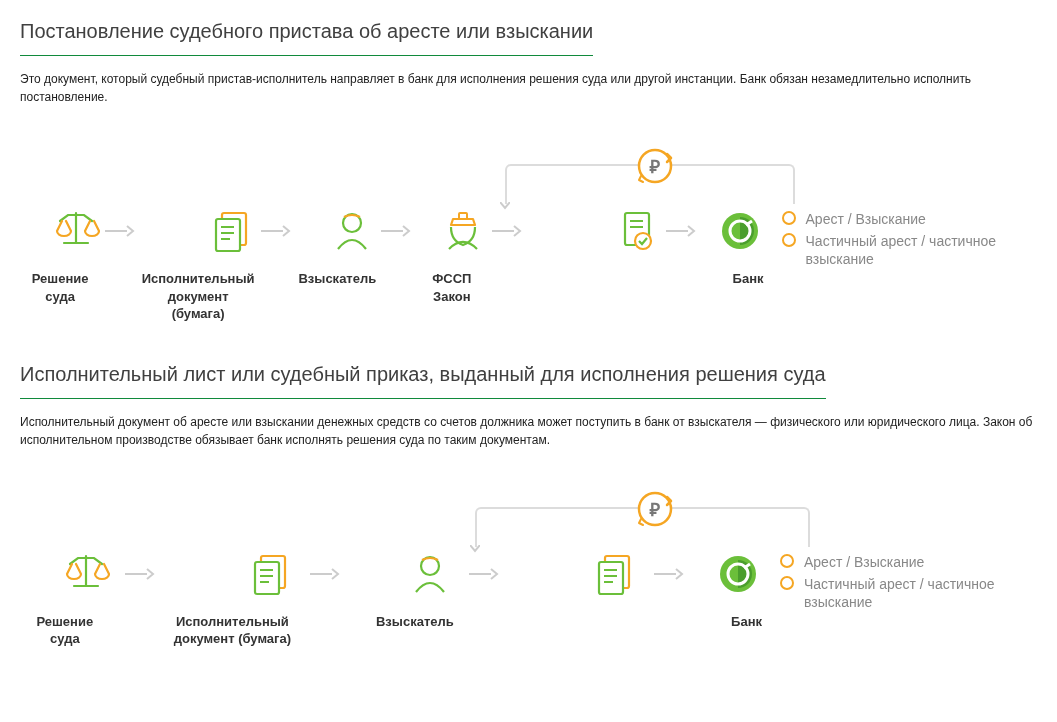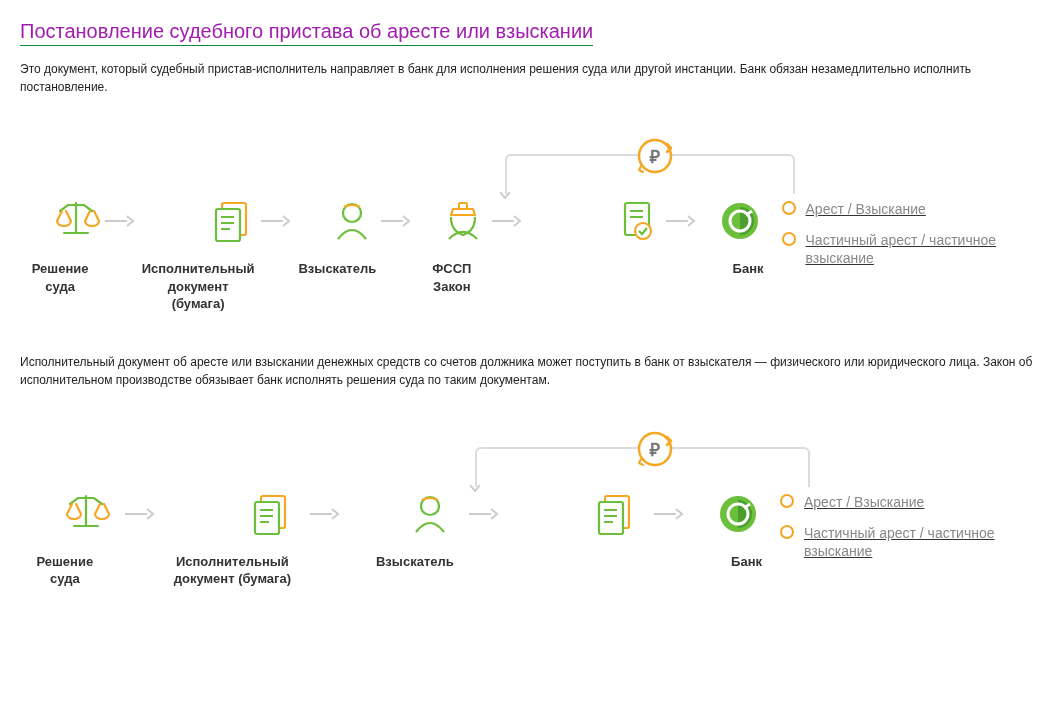--- a/index.html
+++ b/index.html
@@ -6,26 +6,26 @@
   body {
     margin: 0;
     padding: 20px;
     font-family: Arial, Helvetica, sans-serif;
     background: #fff;
     color: #333;
     width: 1057px;
   }
   .section { margin-bottom: 40px; }
   .title {
-    color: #a21caf;
+    color: #404040;
     font-size: 20px;
     font-weight: 400;
     border-bottom: 1px solid #108a3b;
     display: inline-block;
-    padding-bottom: 2px;
+    padding-bottom: 12px;
     margin-bottom: 14px;
   }
   .desc {
     font-size: 12px;
     line-height: 1.5;
     color: #222;
     margin-bottom: 40px;
     max-width: 1020px;
   }
   .flow-wrap { position: relative; padding-top: 58px; }
@@ -59,24 +59,23 @@
     height: 54px;
     display: flex;
     align-items: center;
     justify-content: center;
     flex-shrink: 0;
   }
   .arrow svg { width: 30px; height: 14px; }
   .outcomes {
     display: flex;
     flex-direction: column;
-    gap: 13px;
+    gap: 4px;
     padding-top: 6px;
     margin-left: 18px;
-    text-decoration: underline;
   }
   .outcome {
     display: flex;
     align-items: flex-start;
     gap: 10px;
     font-size: 14px;
     color: #888;
     line-height: 1.3;
   }
   .outcome .dot {
@@ -267,20 +266,21 @@
         <div class="outcome">
           <span class="dot"></span>
           <span>Частичный арест / частичное взыскание</span>
         </div>
       </div>
     </div>
   </div>
 </div>
 
 <div class="section">
+  <div class="title">Исполнительный лист или судебный приказ, выданный для исполнения решения суда</div>
   <div class="desc">Исполнительный документ об аресте или взыскании денежных средств со счетов должника может поступить в банк от взыскателя — физического или юридического лица. Закон об исполнительном производстве обязывает банк исполнять решения суда по таким документам.</div>
 
   <div class="flow-wrap">
     <div class="loop-path" style="left:455px; width:335px;"></div>
     <div class="badge-ruble" style="left:615px;">
       <svg width="40" height="40">
           <use href="#ic-ruble-badge"></use>
         </svg>
     </div>
     <div class="loop-arrowhead" style="left:450px;">

